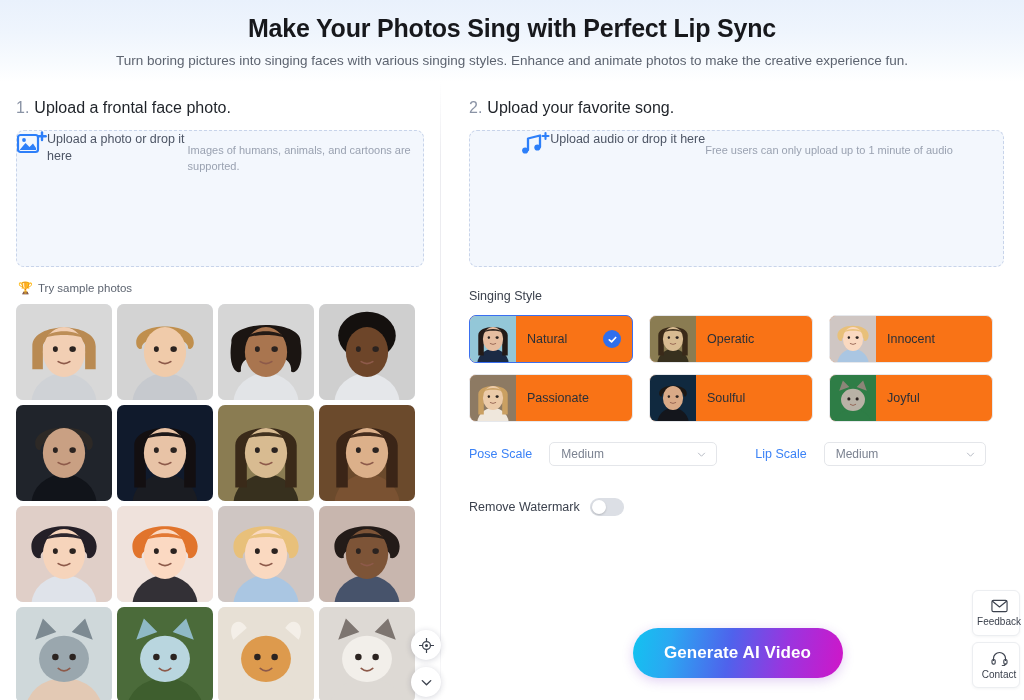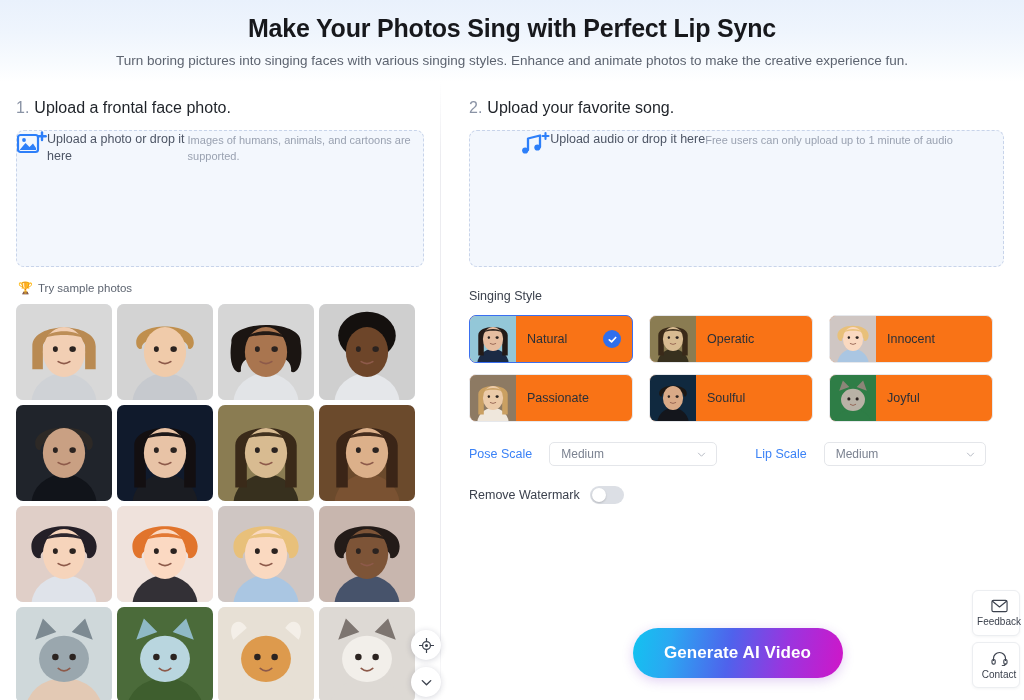--- a/index.html
+++ b/index.html
@@ -70,21 +70,21 @@
     background: #f3f7fd;
     height: 137px;
     display: flex;
     flex-direction: row;
     align-items: flex-start;
     justify-content: center;
     cursor: pointer;
   }
   .dz-icon { margin-bottom: 9px; }
   .dz-title { font-size: 12.5px; color: #4d5565; line-height: 17px; }
-  .dz-sub { font-size: 11px; color: #9aa2b1; line-height: 16px; margin-top: 1px; }
+  .dz-sub { font-size: 11px; color: #9aa2b1; line-height: 16px; margin-top: 11px; }
 
   
   .sample-label {
     display: flex; align-items: center; gap: 5px;
     font-size: 11.5px; color: #5d6470;
     margin: 14px 0 9px 2px;
   }
   .sample-label .emoji { font-size: 12px; }
   .photo-grid {
     display: grid;
@@ -180,21 +180,21 @@
     color: #7b8290;
   }
   .select-val { flex: 1; }
   .sel-pose { width: 168px; margin-left: 17px; }
   .sel-lip  { width: 162px; margin-left: 17px; }
   .gap-mid { width: 38px; }
 
   
   .wm-row {
     display: flex; align-items: center; gap: 10px;
-    margin-top: 20px;
+    margin-top: 32px;
   }
   .wm-label { font-size: 12.5px; color: #3b414d; }
   .toggle {
     width: 34px; height: 18px; border-radius: 9px;
     background: #dcdfe5;
     position: relative; cursor: pointer;
   }
   .toggle .knob {
     position: absolute; left: 2px; top: 2px;
     width: 14px; height: 14px; border-radius: 50%;

